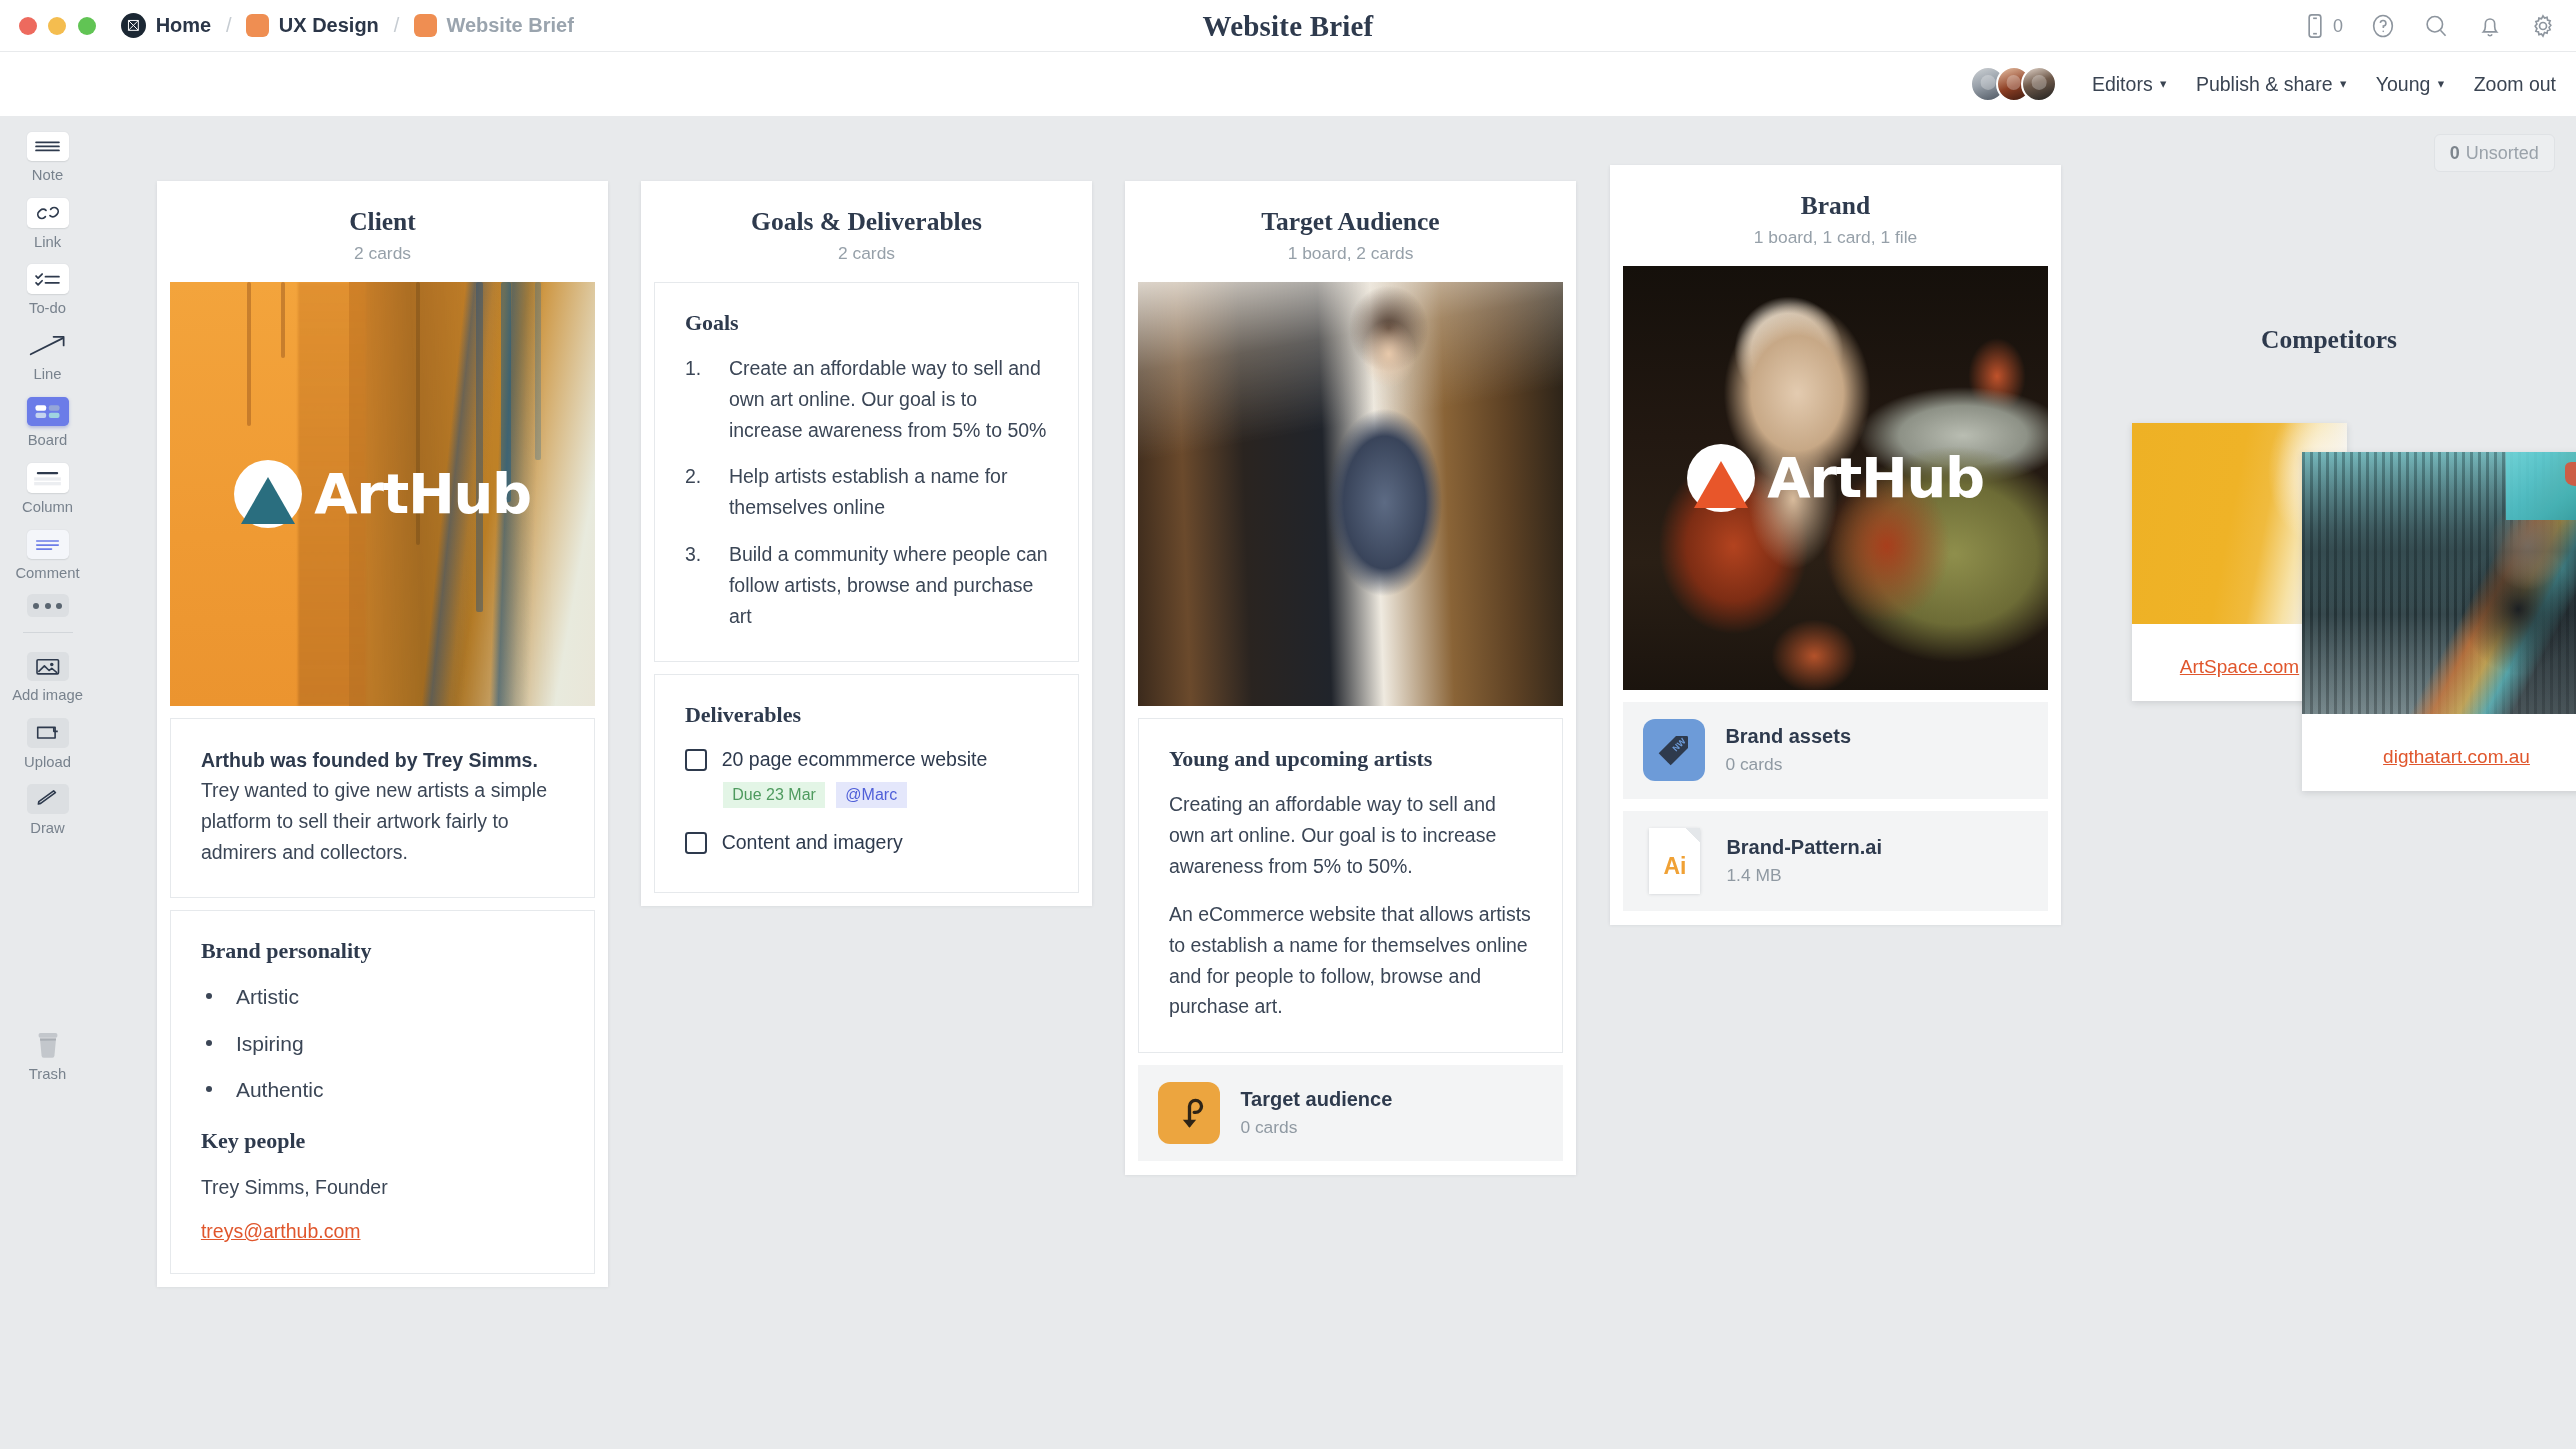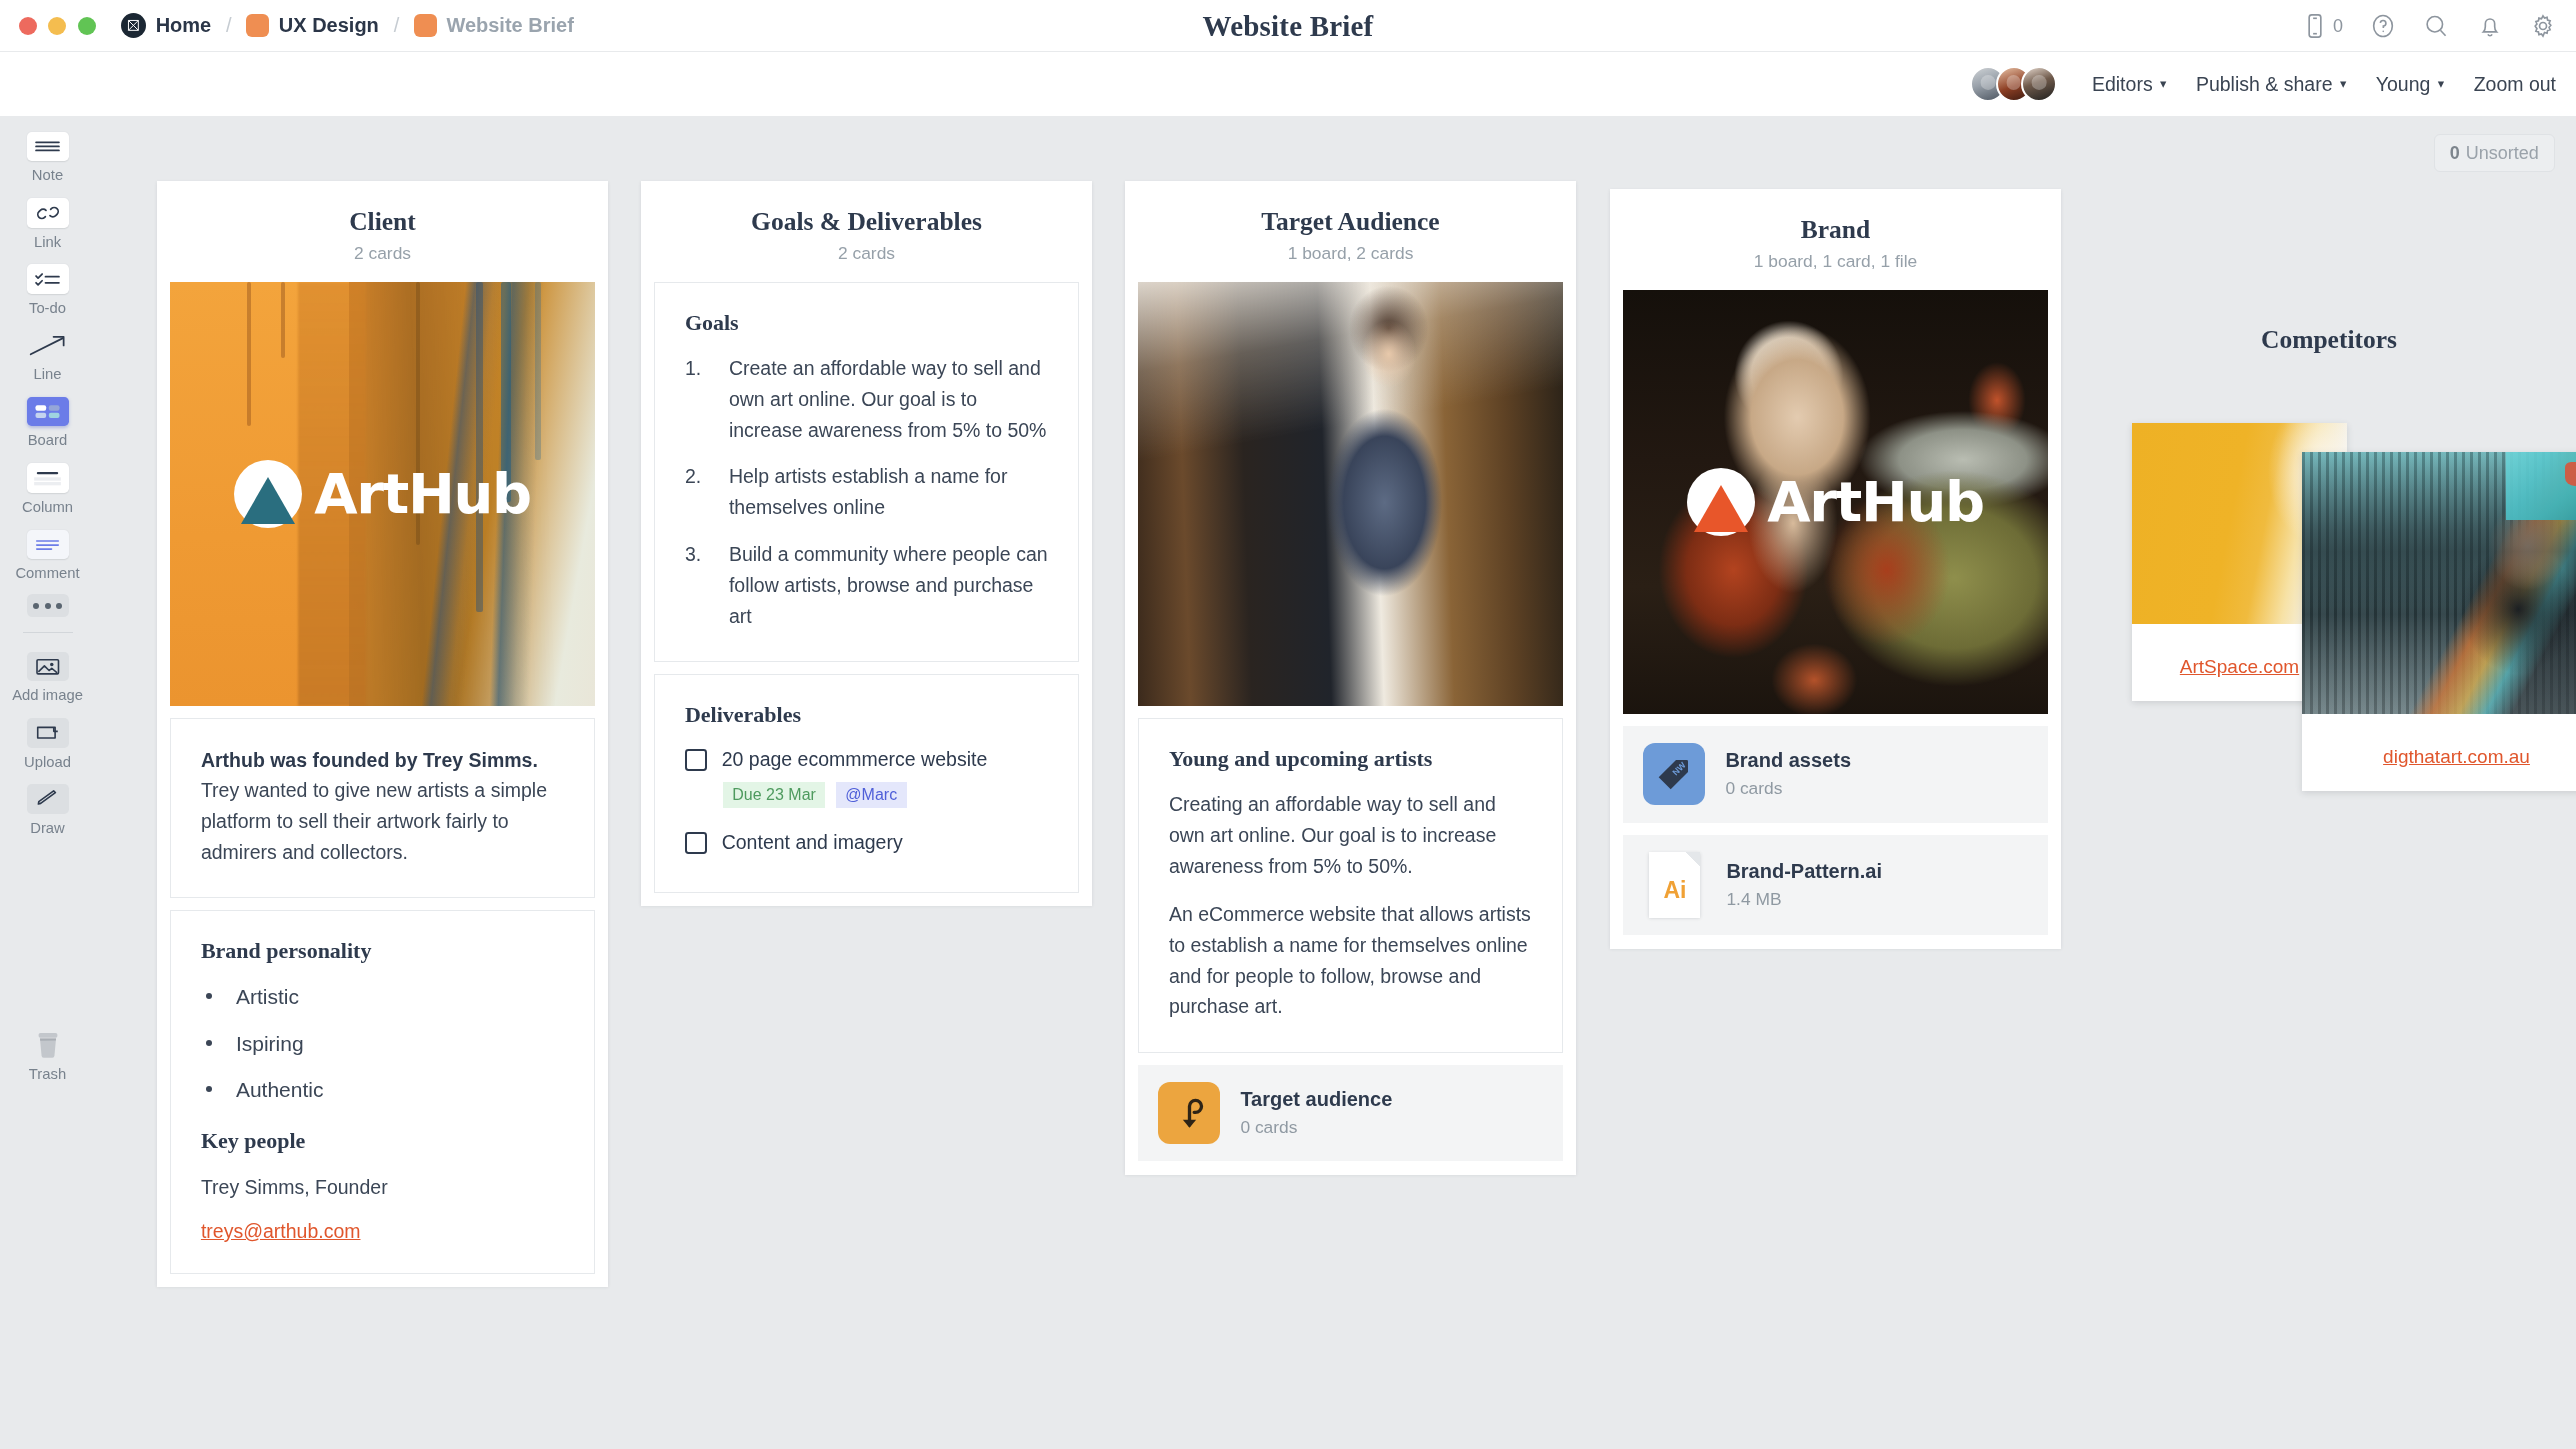--- a/index.html
+++ b/index.html
@@ -709,21 +709,21 @@
           </span>
           <span>
             <span class="row-title">Target audience</span>
             <span class="row-sub" style="display:block;">0 cards</span>
           </span>
         </div>
 
       </div>
     </div>
 
-    <div class="col" style="left:1515px; top:72px;">
+    <div class="col" style="left:1515px; top:48px;">
       <div class="col-head">
         <div class="col-title">Brand</div>
         <div class="col-sub">1 board, 1 card, 1 file</div>
       </div>
       <div class="col-body">
 
         <div class="hero">
           <div class="hero-inner">
             <div class="painting"></div>
             <div class="logo-overlay">

